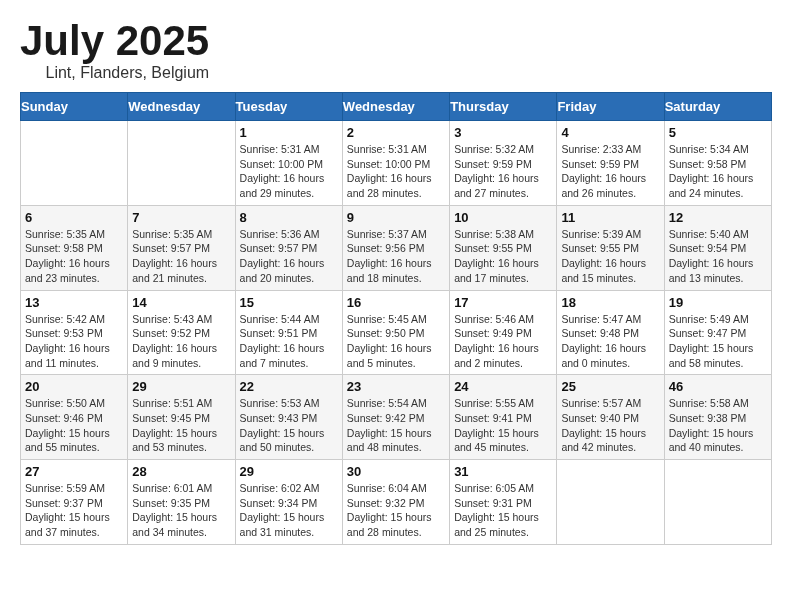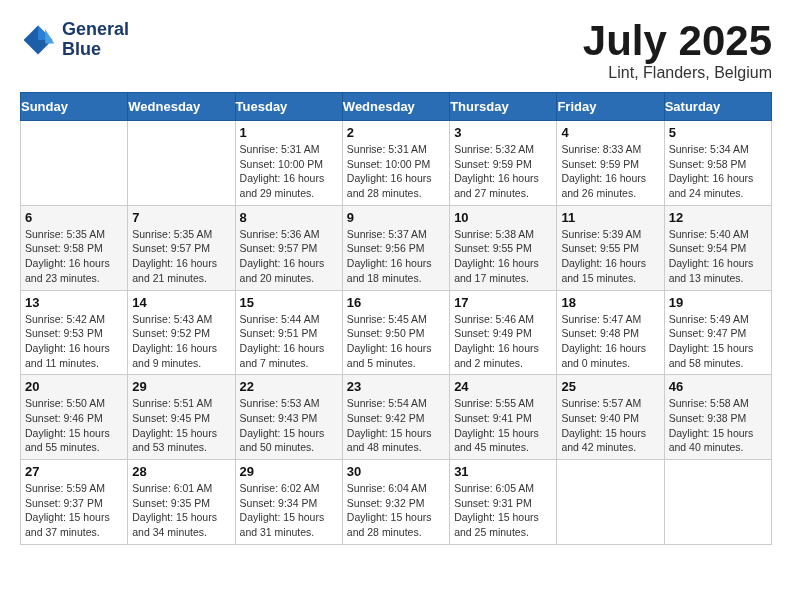--- a/index.html
+++ b/index.html
@@ -82,31 +82,20 @@
       background: #f9f9f9;
     }
     .row-shaded td {
       background: #f5f5f5;
     }
   </style>
 </head>
 <body>
 
 <div class="header">
-  <div class="logo">
-    <svg class="logo-icon" viewBox="0 0 40 40">
-      <polygon points="20,4 36,20 20,36 4,20" fill="#1a5fa8"></polygon>
-      <polygon points="20,4 36,20 20,20" fill="#2a7fd4"></polygon>
-      <polygon points="28,8 38,24 28,24" fill="#4a9fe4"></polygon>
-    </svg>
-    <div class="logo-text">
-      <div>General</div>
-      <div>Blue</div>
-    </div>
-  </div>
   <div class="title-area">
     <div class="month-title">July 2025</div>
     <div class="location">Lint, Flanders, Belgium</div>
   </div>
 </div>
 
 <table class="calendar">
   <thead>
     <tr>
     <th>Sunday</th>
@@ -138,21 +127,21 @@
         </td>
         <td>
           <div class="day-number">3</div>
           <div class="day-info" style="white-space: pre-line;">Sunrise: 5:32 AM
 Sunset: 9:59 PM
 Daylight: 16 hours
 and 27 minutes.</div>
         </td>
         <td>
           <div class="day-number">4</div>
-          <div class="day-info" style="white-space: pre-line;">Sunrise: 8:33 AM
+          <div class="day-info" style="white-space: pre-line;">Sunrise: 2:33 AM
 Sunset: 9:59 PM
 Daylight: 16 hours
 and 26 minutes.</div>
         </td>
         <td>
           <div class="day-number">5</div>
           <div class="day-info" style="white-space: pre-line;">Sunrise: 5:34 AM
 Sunset: 9:58 PM
 Daylight: 16 hours
 and 24 minutes.</div>

